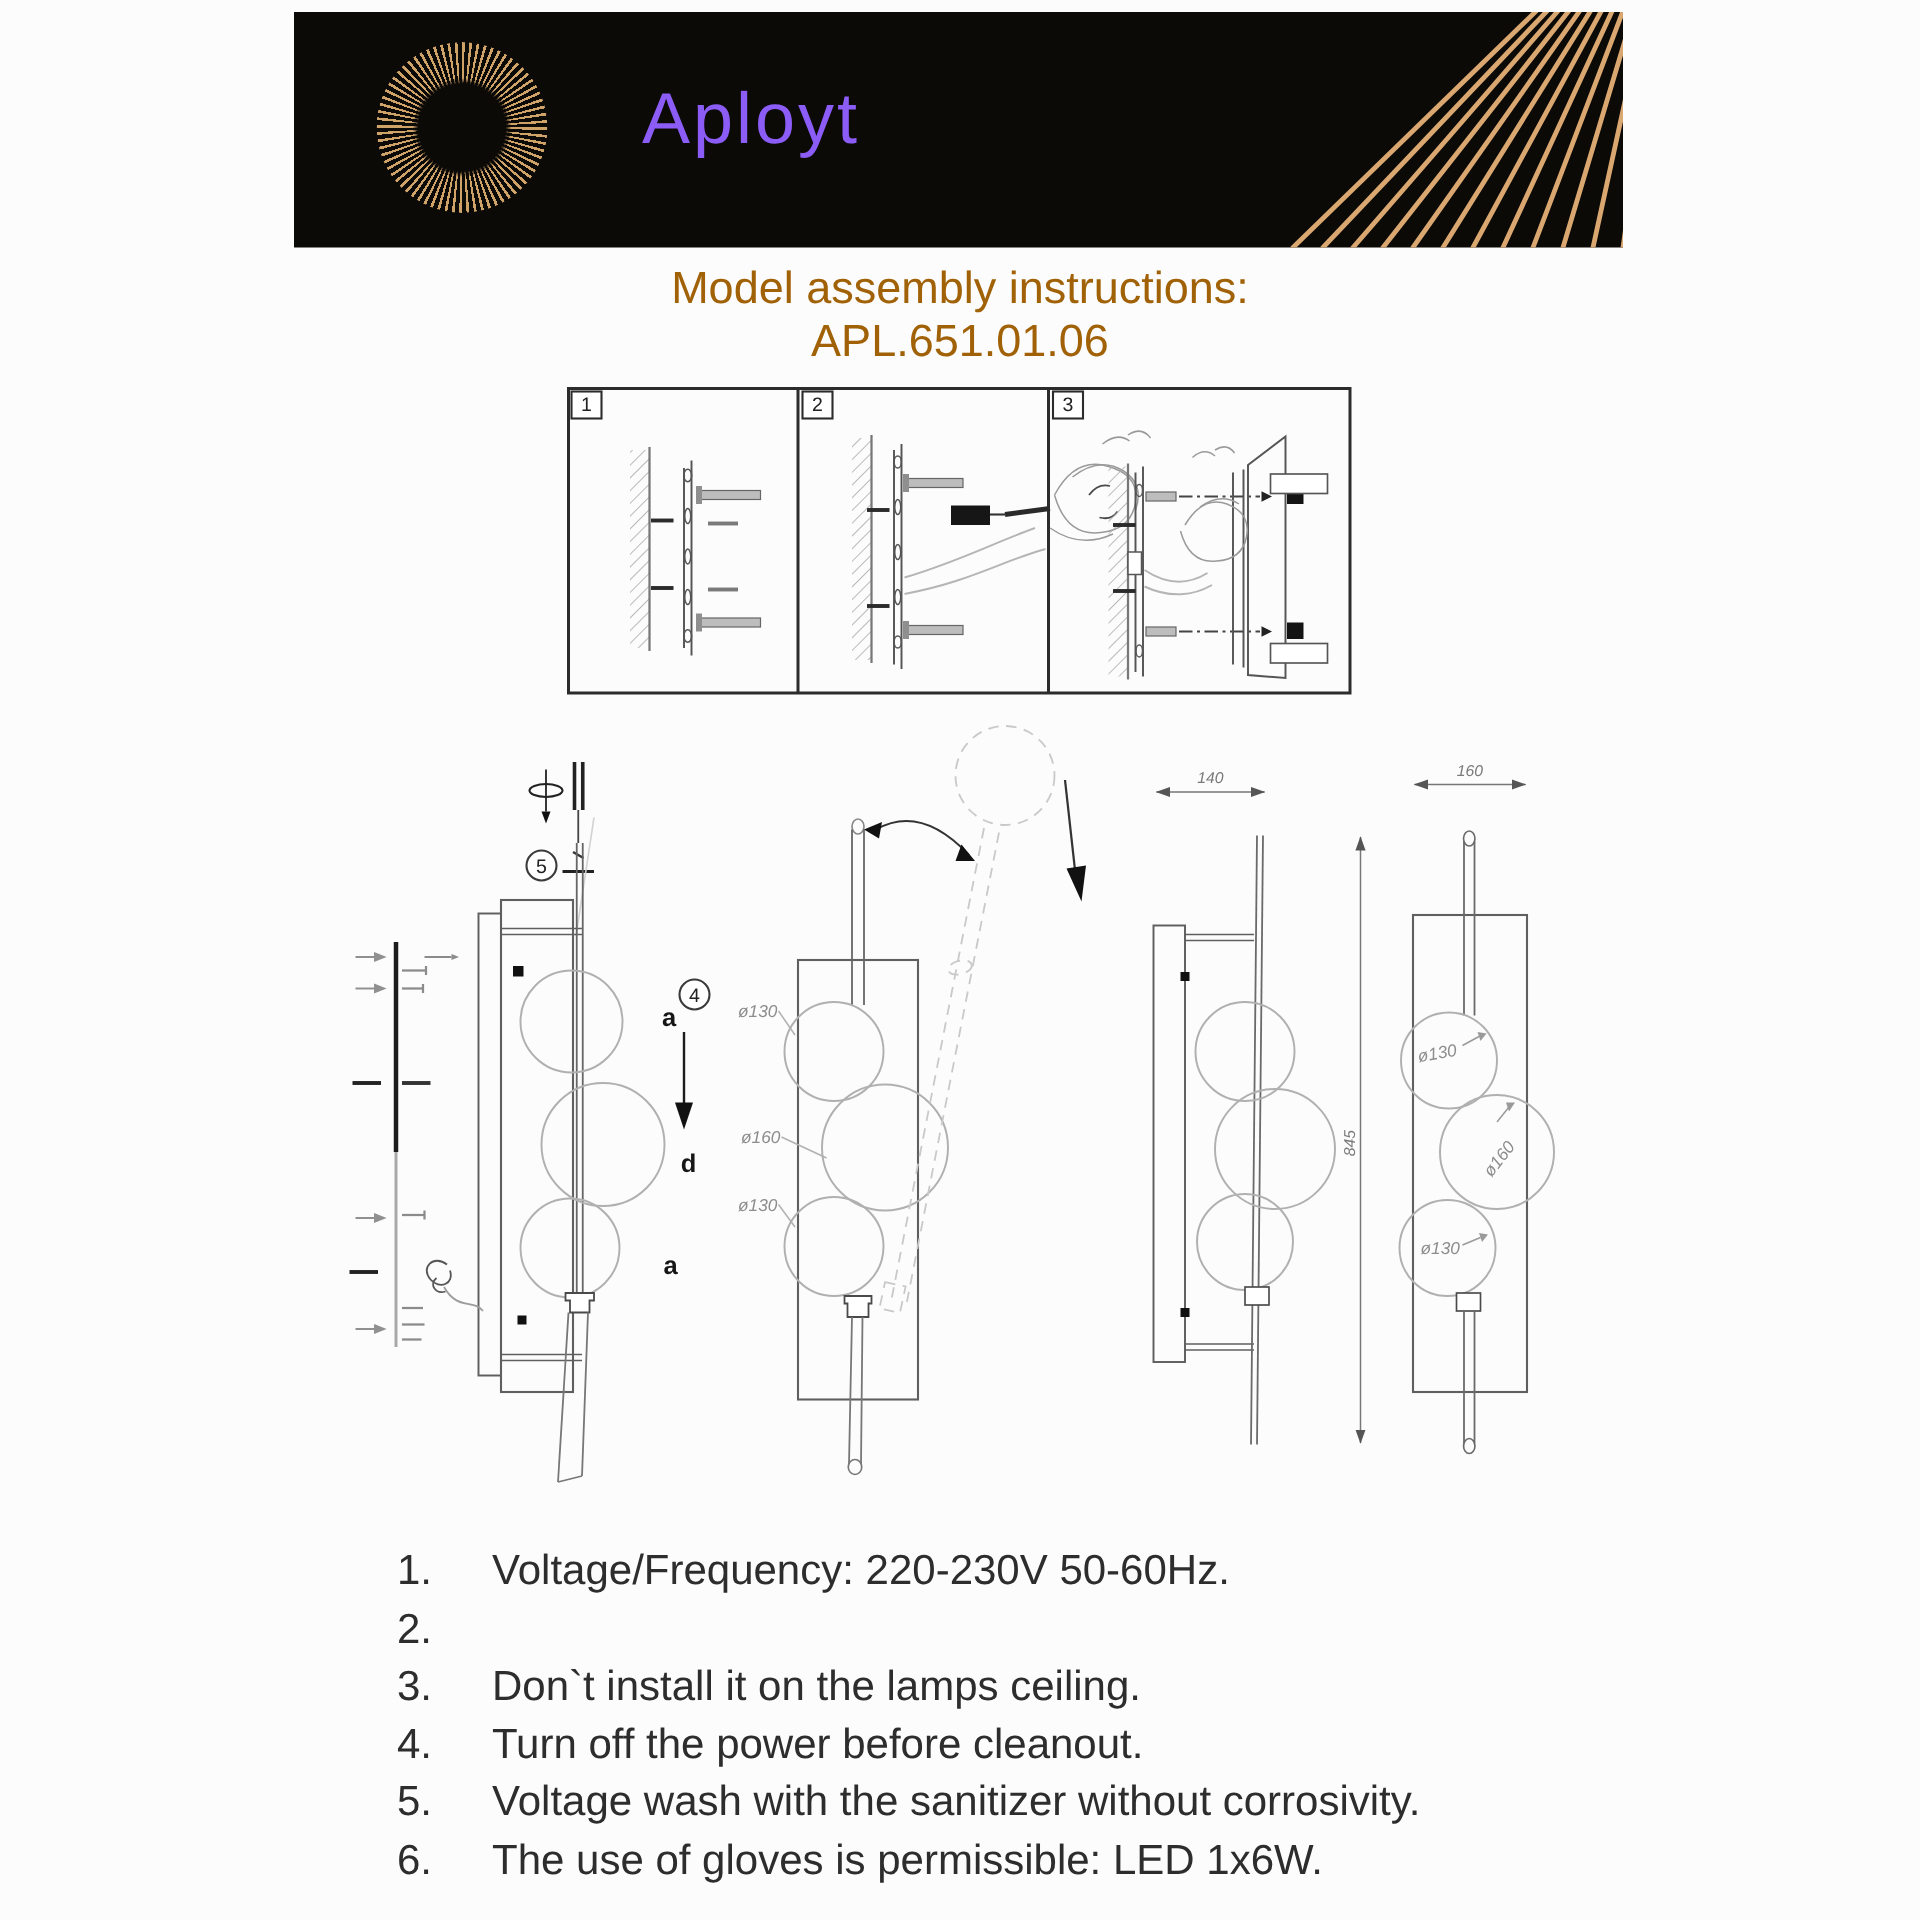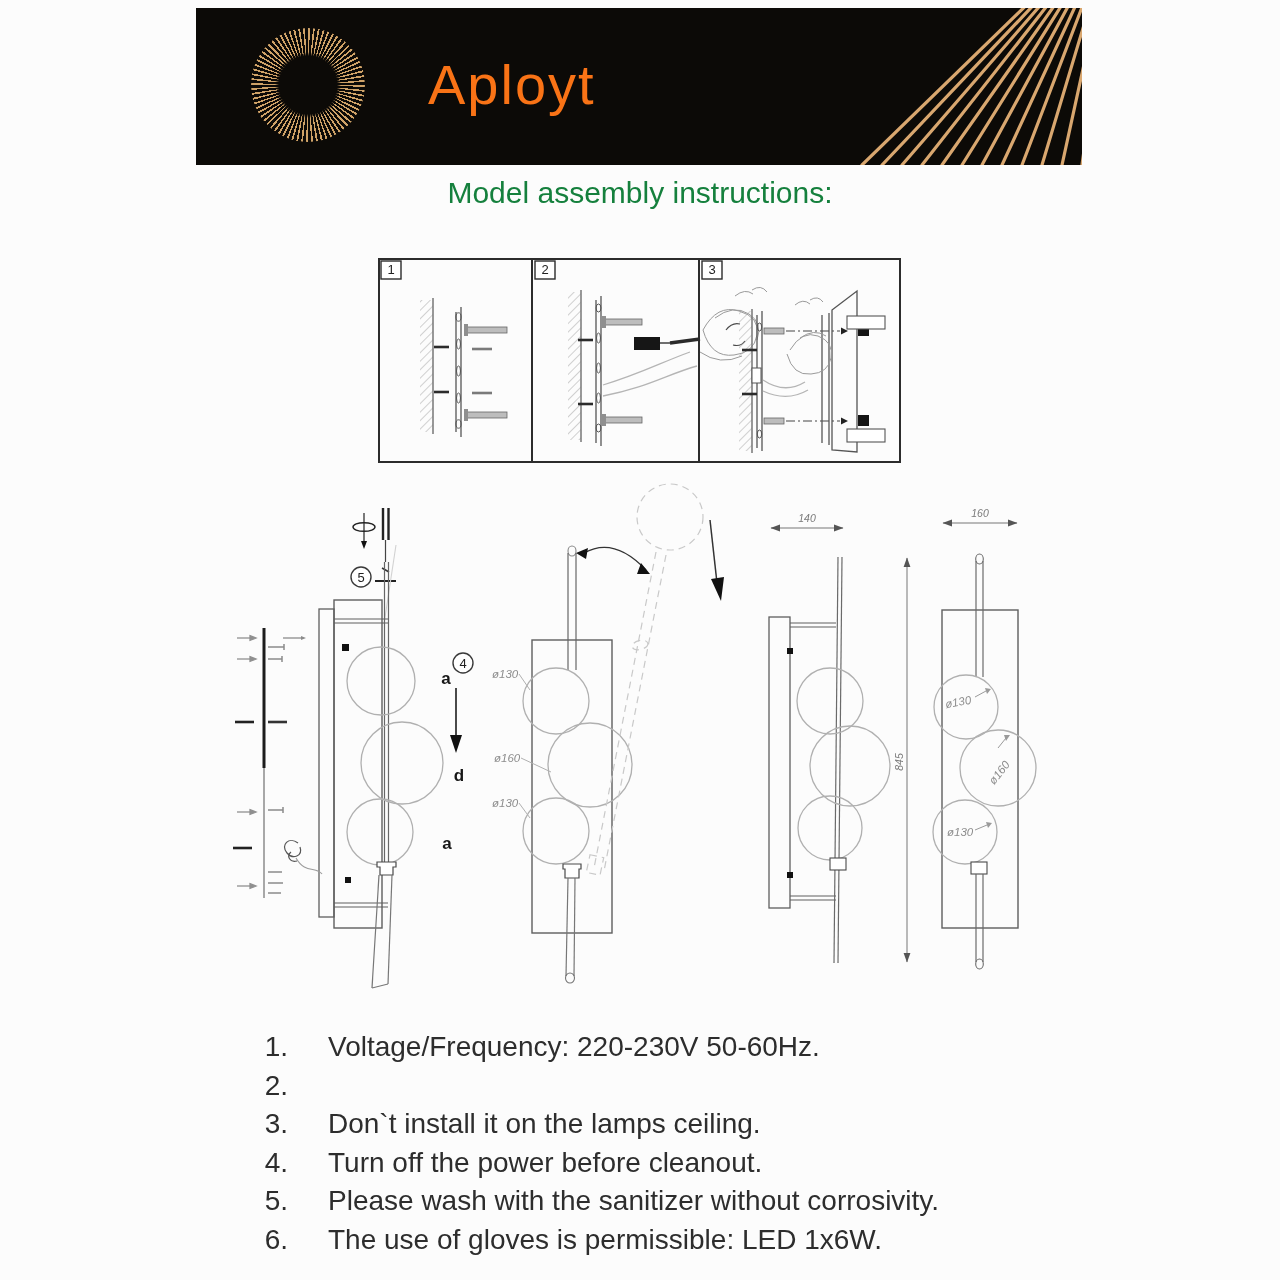--- a/index.html
+++ b/index.html
@@ -4,25 +4,25 @@
 <style>
   html,body{margin:0;padding:0;background:#ffffff;}
   .page{position:relative;width:1280px;height:1280px;background:#fcfcfc;overflow:hidden;
         font-family:"Liberation Sans",sans-serif;}
   
   .banner{position:absolute;left:196px;top:8px;width:886px;height:157px;background:#0c0a07;overflow:hidden;}
   .sunburst{position:absolute;left:55px;top:20px;width:114px;height:114px;border-radius:50%;
     background:repeating-conic-gradient(#cfa267 0deg 1.9deg,rgba(0,0,0,0) 1.9deg 5deg);
     -webkit-mask:radial-gradient(circle,rgba(0,0,0,0) 0 36%,#000 41% 90%,rgba(0,0,0,0) 97%);
             mask:radial-gradient(circle,rgba(0,0,0,0) 0 36%,#000 41% 90%,rgba(0,0,0,0) 97%);}
-  .brand{position:absolute;left:232px;top:44px;font-size:56px;font-weight:400;letter-spacing:2px;
-    color:#f97316;}
+  .brand{position:absolute;left:232px;top:44px;font-size:48px;font-weight:400;letter-spacing:2px;
+    color:#8b5cf6;}
   .rays{position:absolute;right:0;top:0;}
   
-  .title-line{position:absolute;left:0;width:100%;text-align:center;color:#15803d;font-size:30px;font-weight:400;}
+  .title-line{position:absolute;left:0;width:100%;text-align:center;color:#a16207;font-size:30px;font-weight:400;}
   .t1{top:176px;} .t2{top:211px;}
   
   svg{position:absolute;overflow:visible;}
   svg text{font-family:"Liberation Sans",sans-serif;}
   .callout-txt{font-size:13px;fill:#222;}
   .abc{font-size:17px;font-weight:bold;fill:#161616;}
   .dia{font-size:11.5px;fill:#8d8d8d;font-style:italic;}
   .dim{font-size:10.5px;fill:#7a7a7a;font-style:italic;}
   .stepnum{font-size:13px;fill:#222;}
   
@@ -52,20 +52,21 @@
         <line x1="364" y1="-90" x2="270" y2="157"></line>
           <line x1="364" y1="-90" x2="290" y2="157"></line>
         <line x1="364" y1="-90" x2="310" y2="157"></line>
           <line x1="364" y1="-90" x2="330" y2="157"></line>
         <line x1="364" y1="-90" x2="352" y2="157"></line>
       </g>
     </svg>
   </div>
 
   <div class="title-line t1">Model assembly instructions:</div>
+  <div class="title-line t2">APL.651.01.06</div>
 
   <svg style="left:378px;top:258px;" width="523" height="205" viewBox="378 258 523 205">
     <defs>
       <pattern id="hatch" patternUnits="userSpaceOnUse" width="6" height="6" patternTransform="rotate(45)">
         <line x1="0" y1="0" x2="0" y2="6" stroke="#ababab" stroke-width="1.1"></line>
       </pattern>
       <marker id="dimA" markerWidth="11" markerHeight="8" refX="9" refY="4" orient="auto-start-reverse" markerUnits="userSpaceOnUse">
         <path d="M0,0.6 L9.5,4 L0,7.4 z" fill="#555"></path>
       </marker>
     </defs>
@@ -338,21 +339,21 @@
     <div class="inst-row">
       <span class="inst-num">3.</span>
       <span class="inst-text">Don`t install it on the lamps ceiling.</span>
     </div>
     <div class="inst-row">
       <span class="inst-num">4.</span>
       <span class="inst-text">Turn off the power before cleanout.</span>
     </div>
     <div class="inst-row">
       <span class="inst-num">5.</span>
-      <span class="inst-text">Please wash with the sanitizer without corrosivity.</span>
+      <span class="inst-text">Voltage wash with the sanitizer without corrosivity.</span>
     </div>
     <div class="inst-row">
       <span class="inst-num">6.</span>
       <span class="inst-text">The use of gloves is permissible: LED 1x6W.</span>
     </div>
   </div>
 
 </div>
 
 </body></html>

